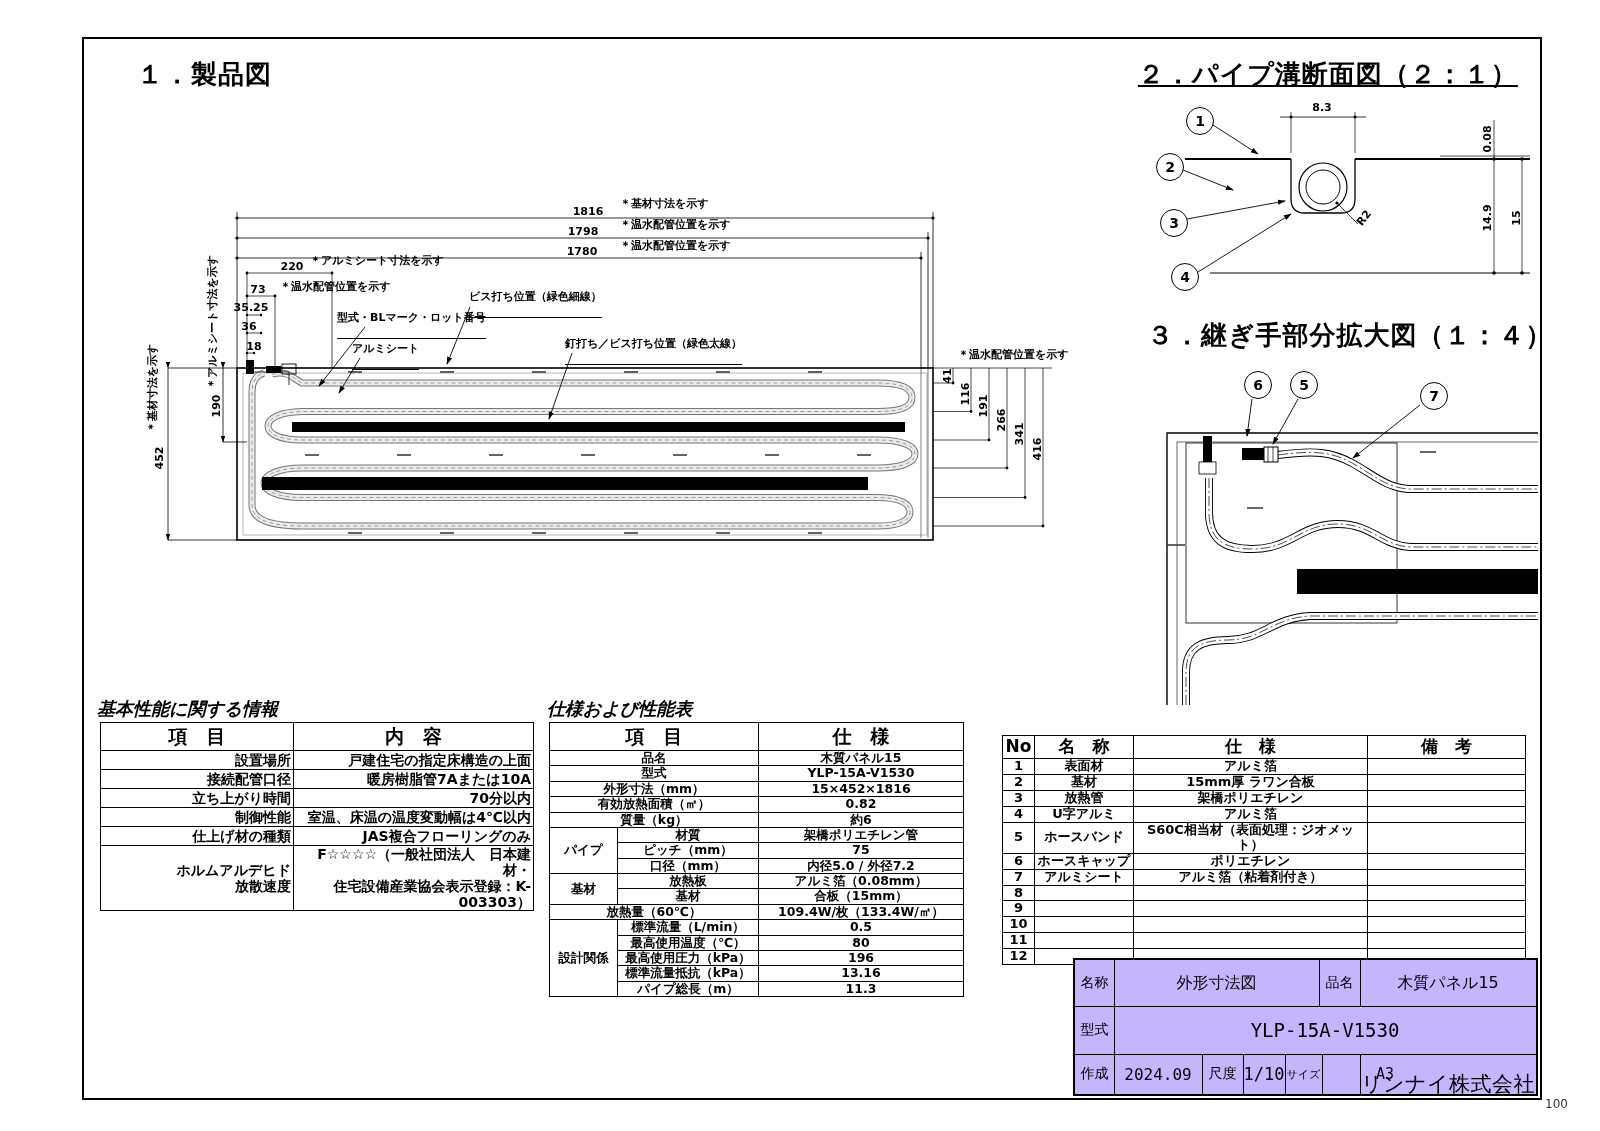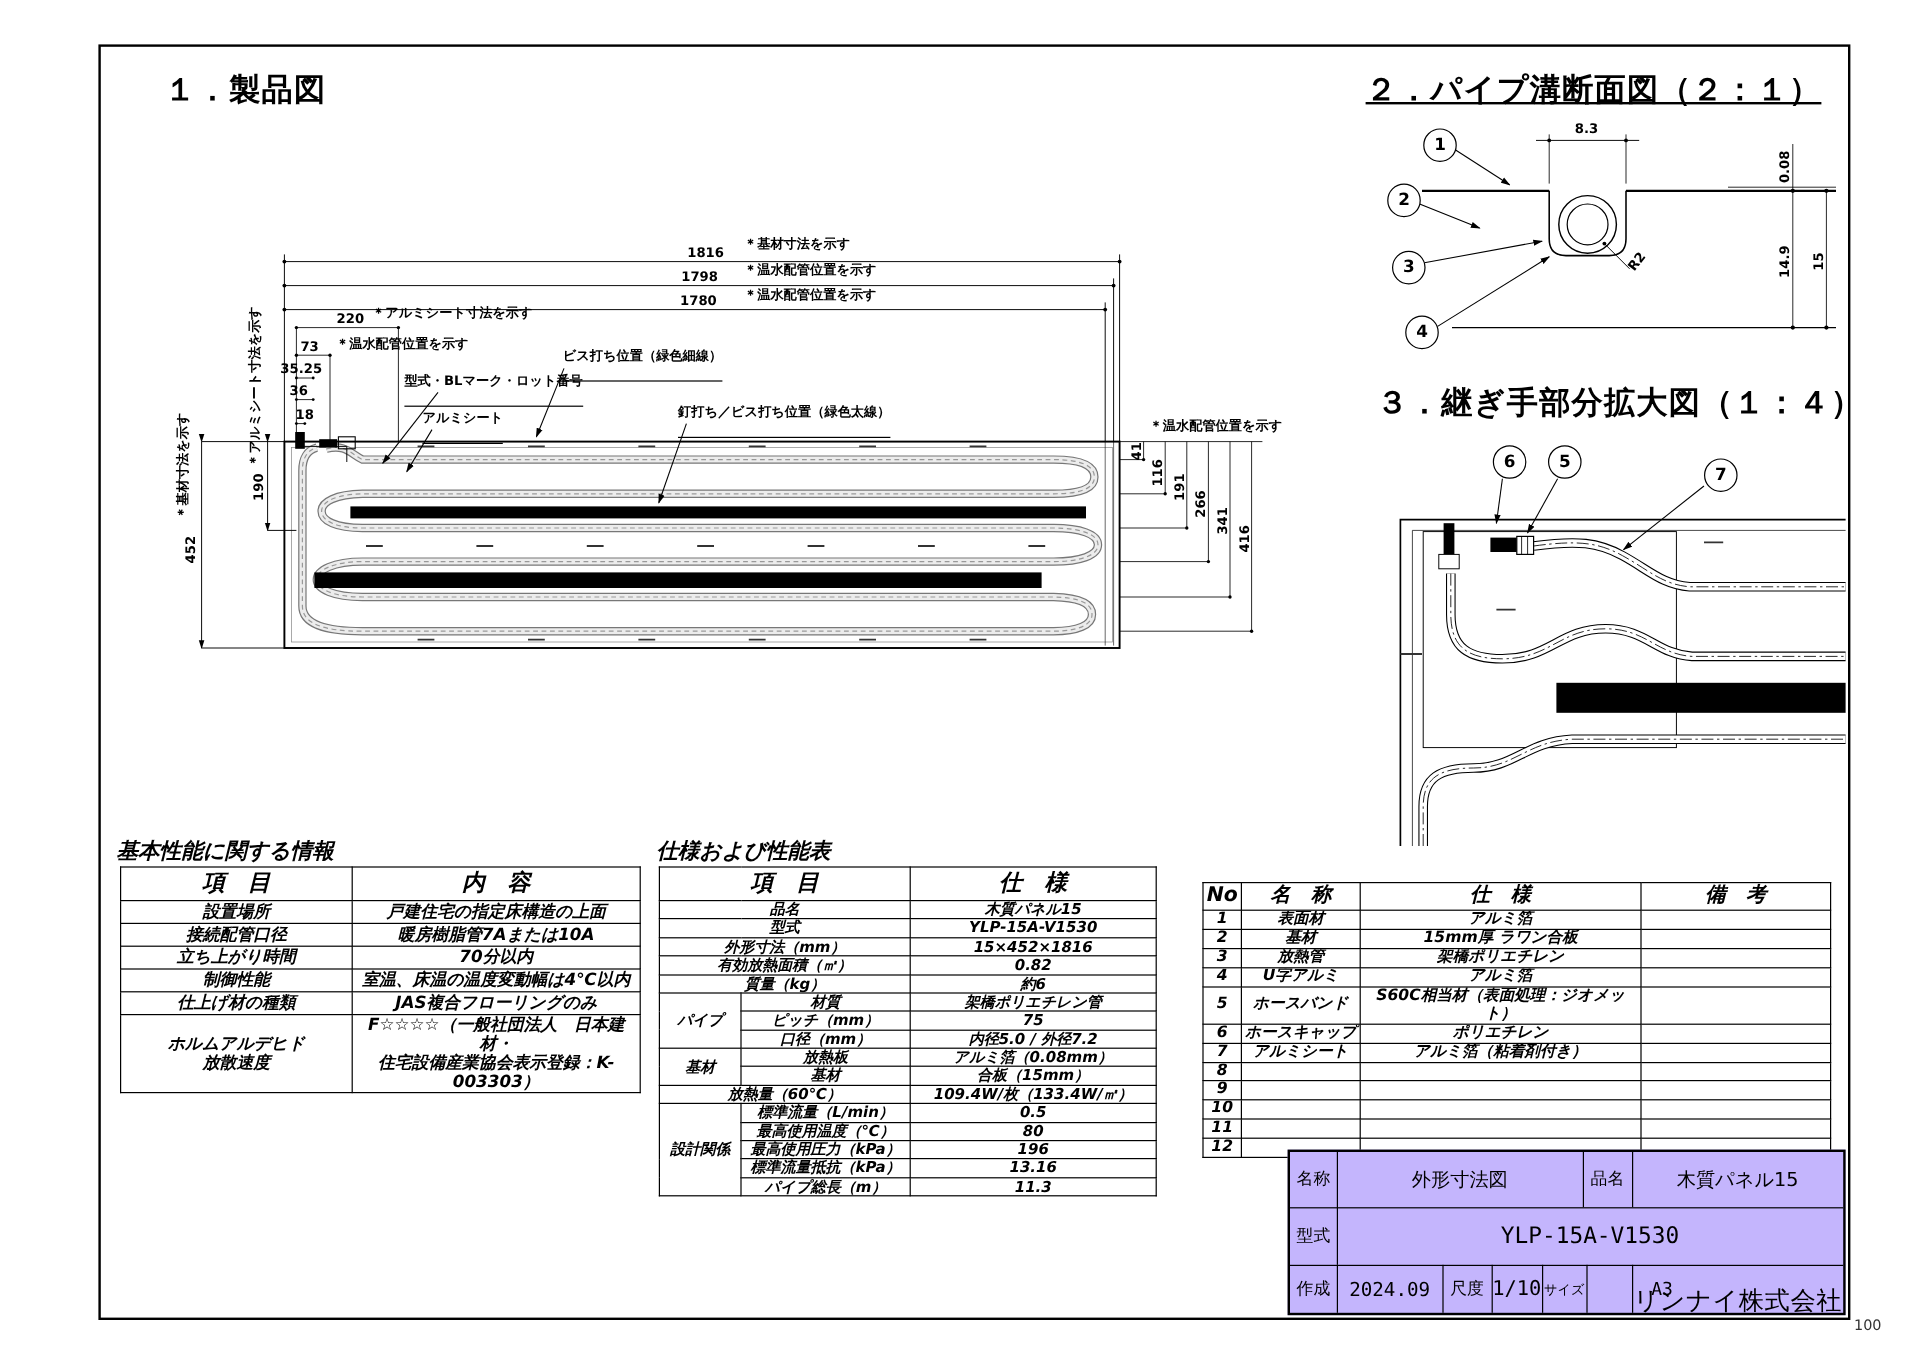--- a/index.html
+++ b/index.html
@@ -11,26 +11,26 @@
   .ann{position:absolute;font-size:11px;font-weight:bold;white-space:nowrap;line-height:1;}
   .ann.u{border-bottom:1.2px solid #000;padding-bottom:15px;}
   .dim{position:absolute;font-size:11px;font-weight:bold;white-space:nowrap;line-height:1;}
   .ctr{transform:translate(-50%,-50%);}
   .rot{transform:translate(-50%,-50%) rotate(-90deg);}
   .rot45{transform:translate(-50%,-50%) rotate(-52deg);}
   .balloon{position:absolute;width:26px;height:26px;border:1.5px solid #000;border-radius:50%;
            background:#fff;display:flex;align-items:center;justify-content:center;
            font-size:14px;font-weight:bold;transform:translate(-50%,-50%);z-index:5;}
   .tbl-heading{position:absolute;font-size:18px;font-weight:bold;white-space:nowrap;font-style:italic;}
-  table{border-collapse:collapse;table-layout:fixed;background:#fff;font-style:italic;}
+  table{border-collapse:collapse;table-layout:fixed;background:#fff;}
   table,td,th{border:1.3px solid #000;}
   td,th{padding:0 2px;text-align:center;overflow:hidden;white-space:pre-line;line-height:1.15;}
   #basic-table{position:absolute;left:100px;top:722px;width:433px;font-size:14px;font-weight:bold;}
   #basic-table th{font-size:19px;height:27px;}
-  #basic-table td{height:18px;}
+  #basic-table td{height:18px;text-align:right;}
   #spec-table{position:absolute;left:549px;top:722px;width:414px;font-size:12.5px;font-weight:bold;}
   #spec-table th{font-size:19px;height:27px;}
   #spec-table td{height:14px;}
   #parts-table{position:absolute;left:1002px;top:735px;width:523px;font-size:13px;font-weight:bold;}
   #parts-table th{font-size:17px;height:22px;}
   #parts-table td{height:13.8px;}
   .tb-cell{position:absolute;display:flex;align-items:center;justify-content:center;white-space:nowrap;}
   .tb-label{font-size:14px;}
   .tb-mono{font-family:"DejaVu Sans Mono",monospace;}
   svg{position:absolute;overflow:visible;}

